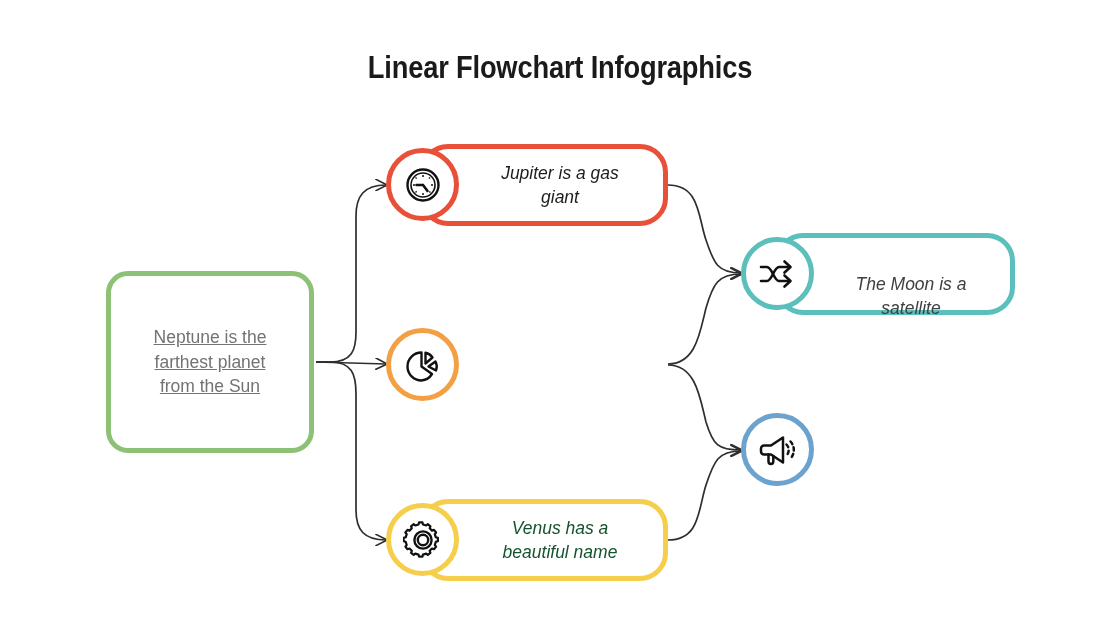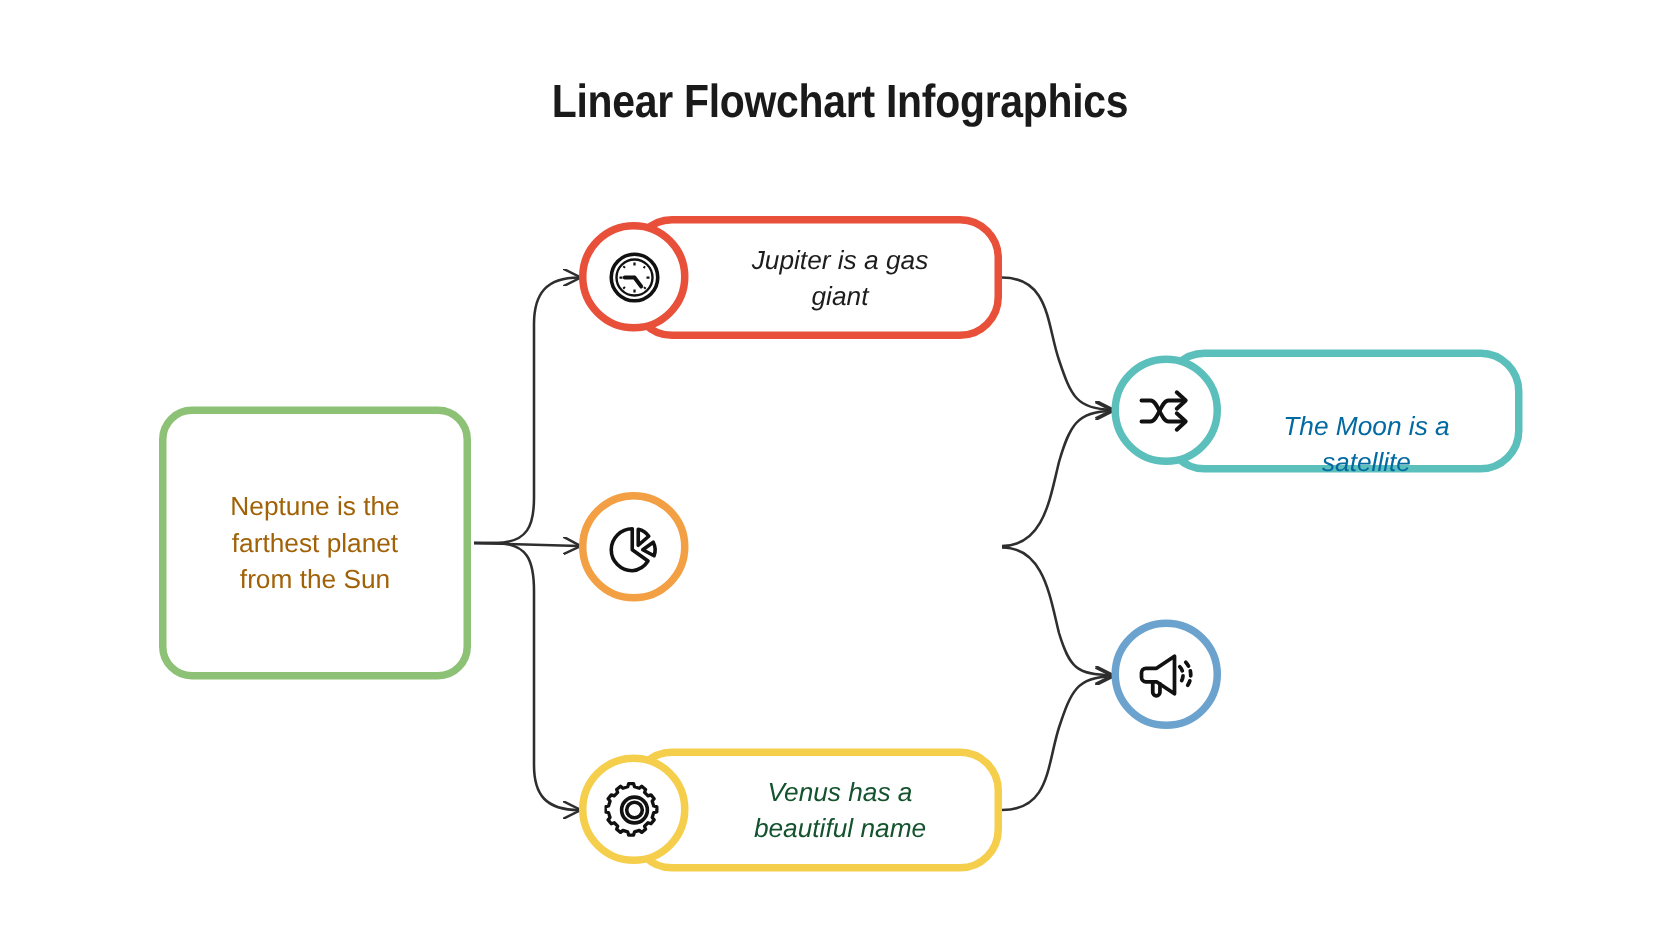--- a/index.html
+++ b/index.html
@@ -122,21 +122,21 @@
 
       <path d="M 668 362 C 696 362 700 330 706 306 C 713 282 718 272 741 272" marker-end="url(#arrowL)"></path>
 
       <path d="M 668 363 C 696 363 700 396 706 420 C 713 443 718 448 741 448" marker-end="url(#arrowL)"></path>
 
       <path d="M 668 538 C 700 538 698 508 706 483 C 714 459 718 449 741 449" marker-end="url(#arrowL)"></path>
     </g>
   </svg>
 
   <div class="root-box" style="left: 106px; top: 269px; width: 208px; height: 182px; border-color: rgb(140, 193, 118); border-width: 5px;">
-    <div class="root-text" style="color: #a16207;">Neptune is the
+    <div class="root-text" style="color: #737373; text-decoration: underline;">Neptune is the
 farthest planet
 from the Sun</div>
   </div>
 
   <div class="pill" style="left: 420px; top: 142px; width: 248px; height: 82px; border-color: rgb(232, 80, 58); border-width: 5px;">
     <div class="pill-text" style="color: rgb(29, 29, 29);">Jupiter is a gas
 giant</div>
   </div>
   <div class="badge" style="left: 386px; top: 146px; width: 73px; height: 73px; border-color: rgb(232, 80, 58); border-width: 5px;">
     <span>
@@ -168,21 +168,21 @@
     <span>
       <svg width="40" height="40" viewBox="0 0 40 40" fill="none" stroke="#111" stroke-width="2.4">
         <path d="M20 4.5 l3.2 1.0 1.6 -1.3 2.6 2.1 -0.7 2.0 2.3 2.3 2.0 -0.7 2.1 2.6 -1.3 1.6 1.0 3.2 2.1 0.6 0 3.3 -2.1 0.6 -1.0 3.2 1.3 1.6 -2.1 2.6 -2.0 -0.7 -2.3 2.3 0.7 2.0 -2.6 2.1 -1.6 -1.3 -3.2 1.0 -0.6 2.1 -3.3 0 -0.6 -2.1 -3.2 -1.0 -1.6 1.3 -2.6 -2.1 0.7 -2.0 -2.3 -2.3 -2.0 0.7 -2.1 -2.6 1.3 -1.6 -1.0 -3.2 -2.1 -0.6 0 -3.3 2.1 -0.6 1.0 -3.2 -1.3 -1.6 2.1 -2.6 2.0 0.7 2.3 -2.3 -0.7 -2.0 2.6 -2.1 1.6 1.3 3.2 -1.0 0.6 -2.1 3.3 0 z" stroke-width="2.2" stroke-linejoin="round"></path>
         <circle cx="20" cy="20" r="8.6"></circle>
         <circle cx="20" cy="20" r="5.2"></circle>
       </svg>
     </span>
   </div>
 
   <div class="pill" style="left: 775px; top: 231px; width: 240px; height: 82px; border-color: rgb(91, 191, 188); border-width: 5px;">
-    <div class="pill-text" style="color: #0369a1; margin-top: 44px;">The Moon is a
+    <div class="pill-text" style="color: #404040; margin-top: 44px;">The Moon is a
 satellite</div>
   </div>
   <div class="badge" style="left: 741px; top: 235px; width: 73px; height: 73px; border-color: rgb(91, 191, 188); border-width: 5px;">
     <span>
       <svg width="42" height="40" viewBox="0 0 42 40" fill="none" stroke="#111" stroke-width="2.6" stroke-linejoin="round" stroke-linecap="round">
         <path d="M4 13 h6 c5 0 7 14 12 14 h9"></path>
         <path d="M4 27 h6 c5 0 7 -14 12 -14 h9"></path>
         <path d="M27.5 7.5 L33.5 13 L27.5 18.5"></path>
         <path d="M27.5 21.5 L33.5 27 L27.5 32.5"></path>
       </svg>

